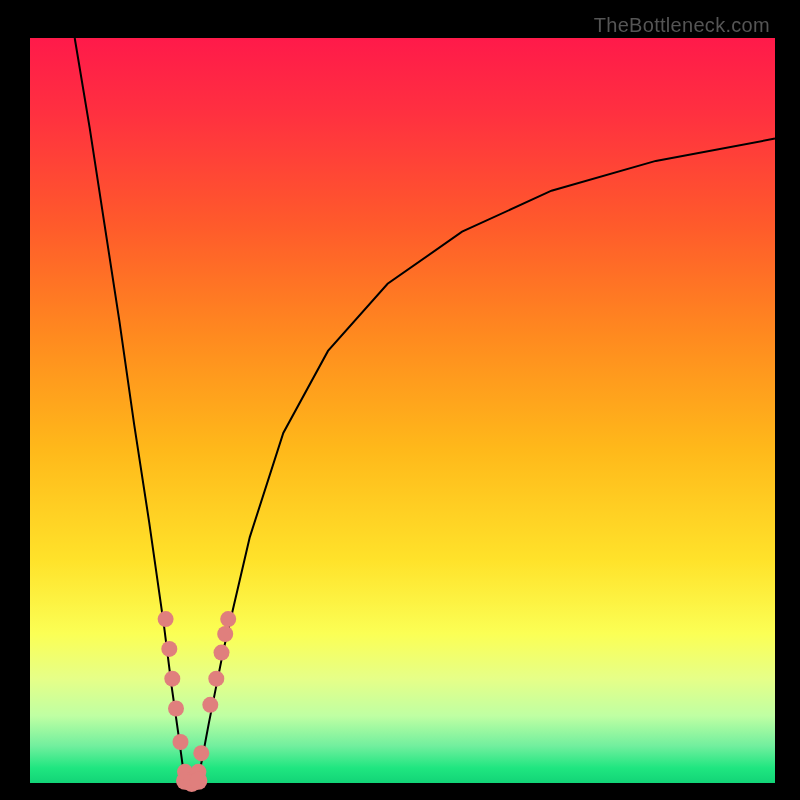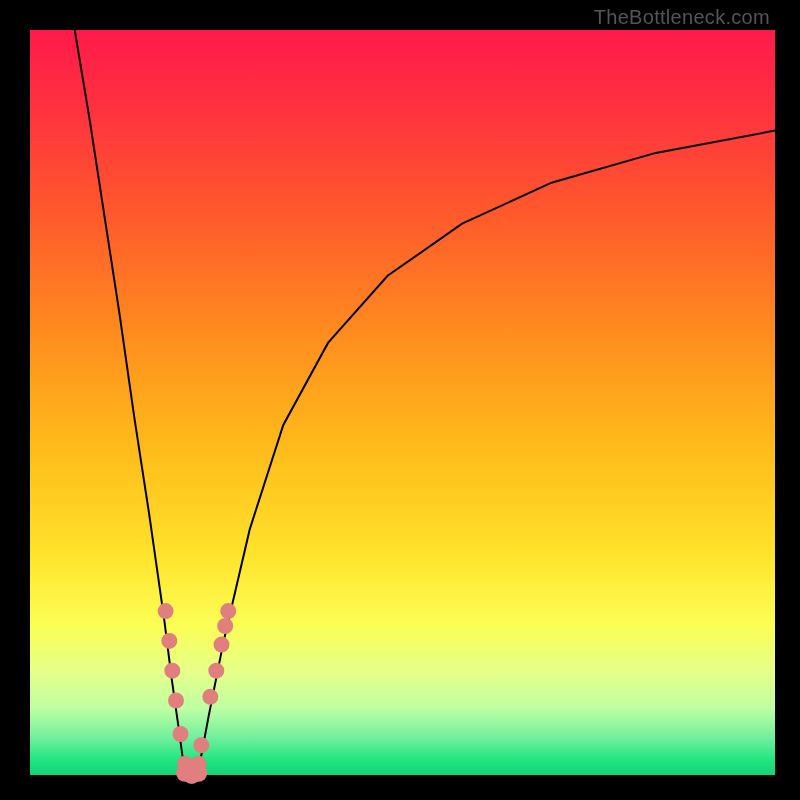--- a/index.html
+++ b/index.html
@@ -6,21 +6,21 @@
     margin: 0;
     padding: 0;
     width: 800px;
     height: 800px;
     overflow: hidden;
     background: #000;
     font-family: Arial, Helvetica, sans-serif;
   }
   .frame {
     position: absolute;
-    left: 0; top: 0;
+    left: 0; top: 8px;
     width: 800px; height: 711px;
     background: #000;
   }
   .plot-area {
     position: absolute;
     background: linear-gradient(to bottom,
       #ff1a4a 0%,
       #ff3040 10%,
       #ff5a2b 25%,
       #ff8a1f 40%,

